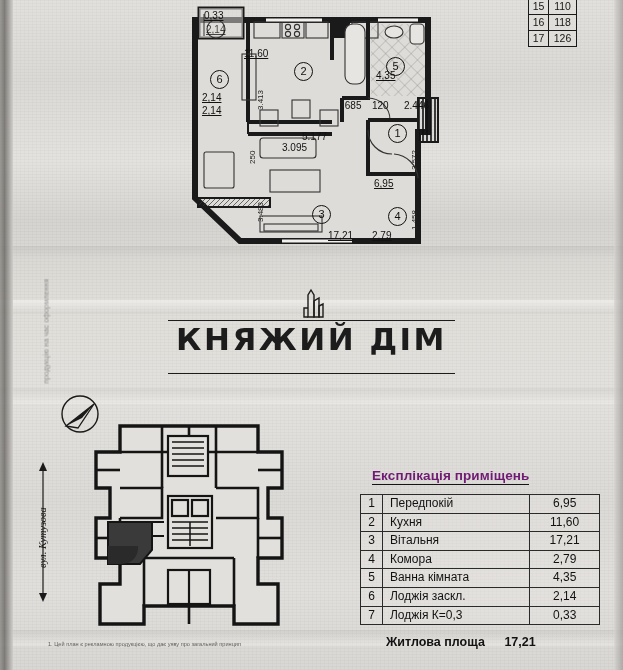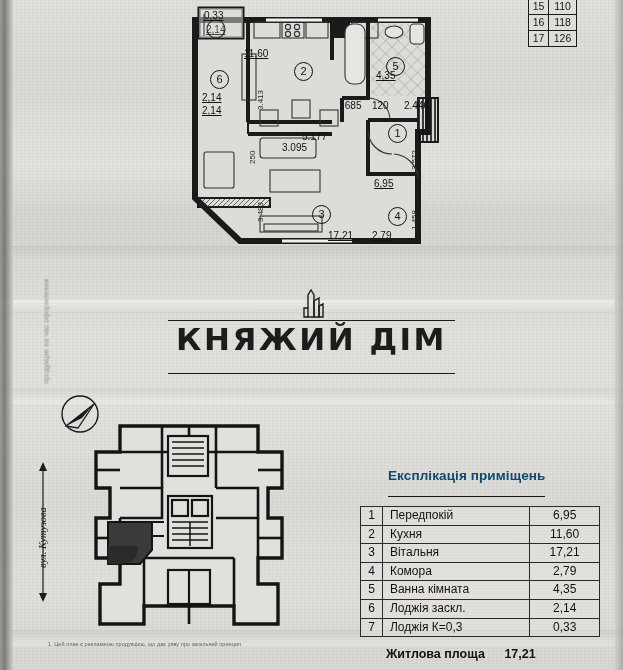--- a/index.html
+++ b/index.html
@@ -107,23 +107,23 @@
     font-family:"Liberation Serif", serif;
   }
   #street-arrow{ position:absolute; left:28px; top:-8px; }
 
   
   #building-plan{ position:absolute; left:82px; top:418px; width:215px; height:218px; }
 
   
   #expo{ position:absolute; left:360px; top:466px; width:248px; }
   #expo-title{
-    font-size:13.5px; font-weight:bold; color:#0c4a6e;
+    font-size:13.5px; font-weight:bold; color:#701a75;
     border-bottom:1.8px solid #141414; display:inline-block;
-    padding-bottom:13px; margin-left:28px; letter-spacing:.1px;
+    padding-bottom:1px; margin-left:12px; letter-spacing:.1px;
   }
   #expo-table{
     margin-top:9px; border-collapse:collapse; width:240px;
     font-size:12px; color:#121212;
   }
   #expo-table td{
     border:1.1px solid #2a2a2a; height:17.6px; line-height:17.6px;
     padding:0 4px; background:rgba(232,230,226,.35);
   }
   #expo-table td.c-no{ width:22px; text-align:center; }

